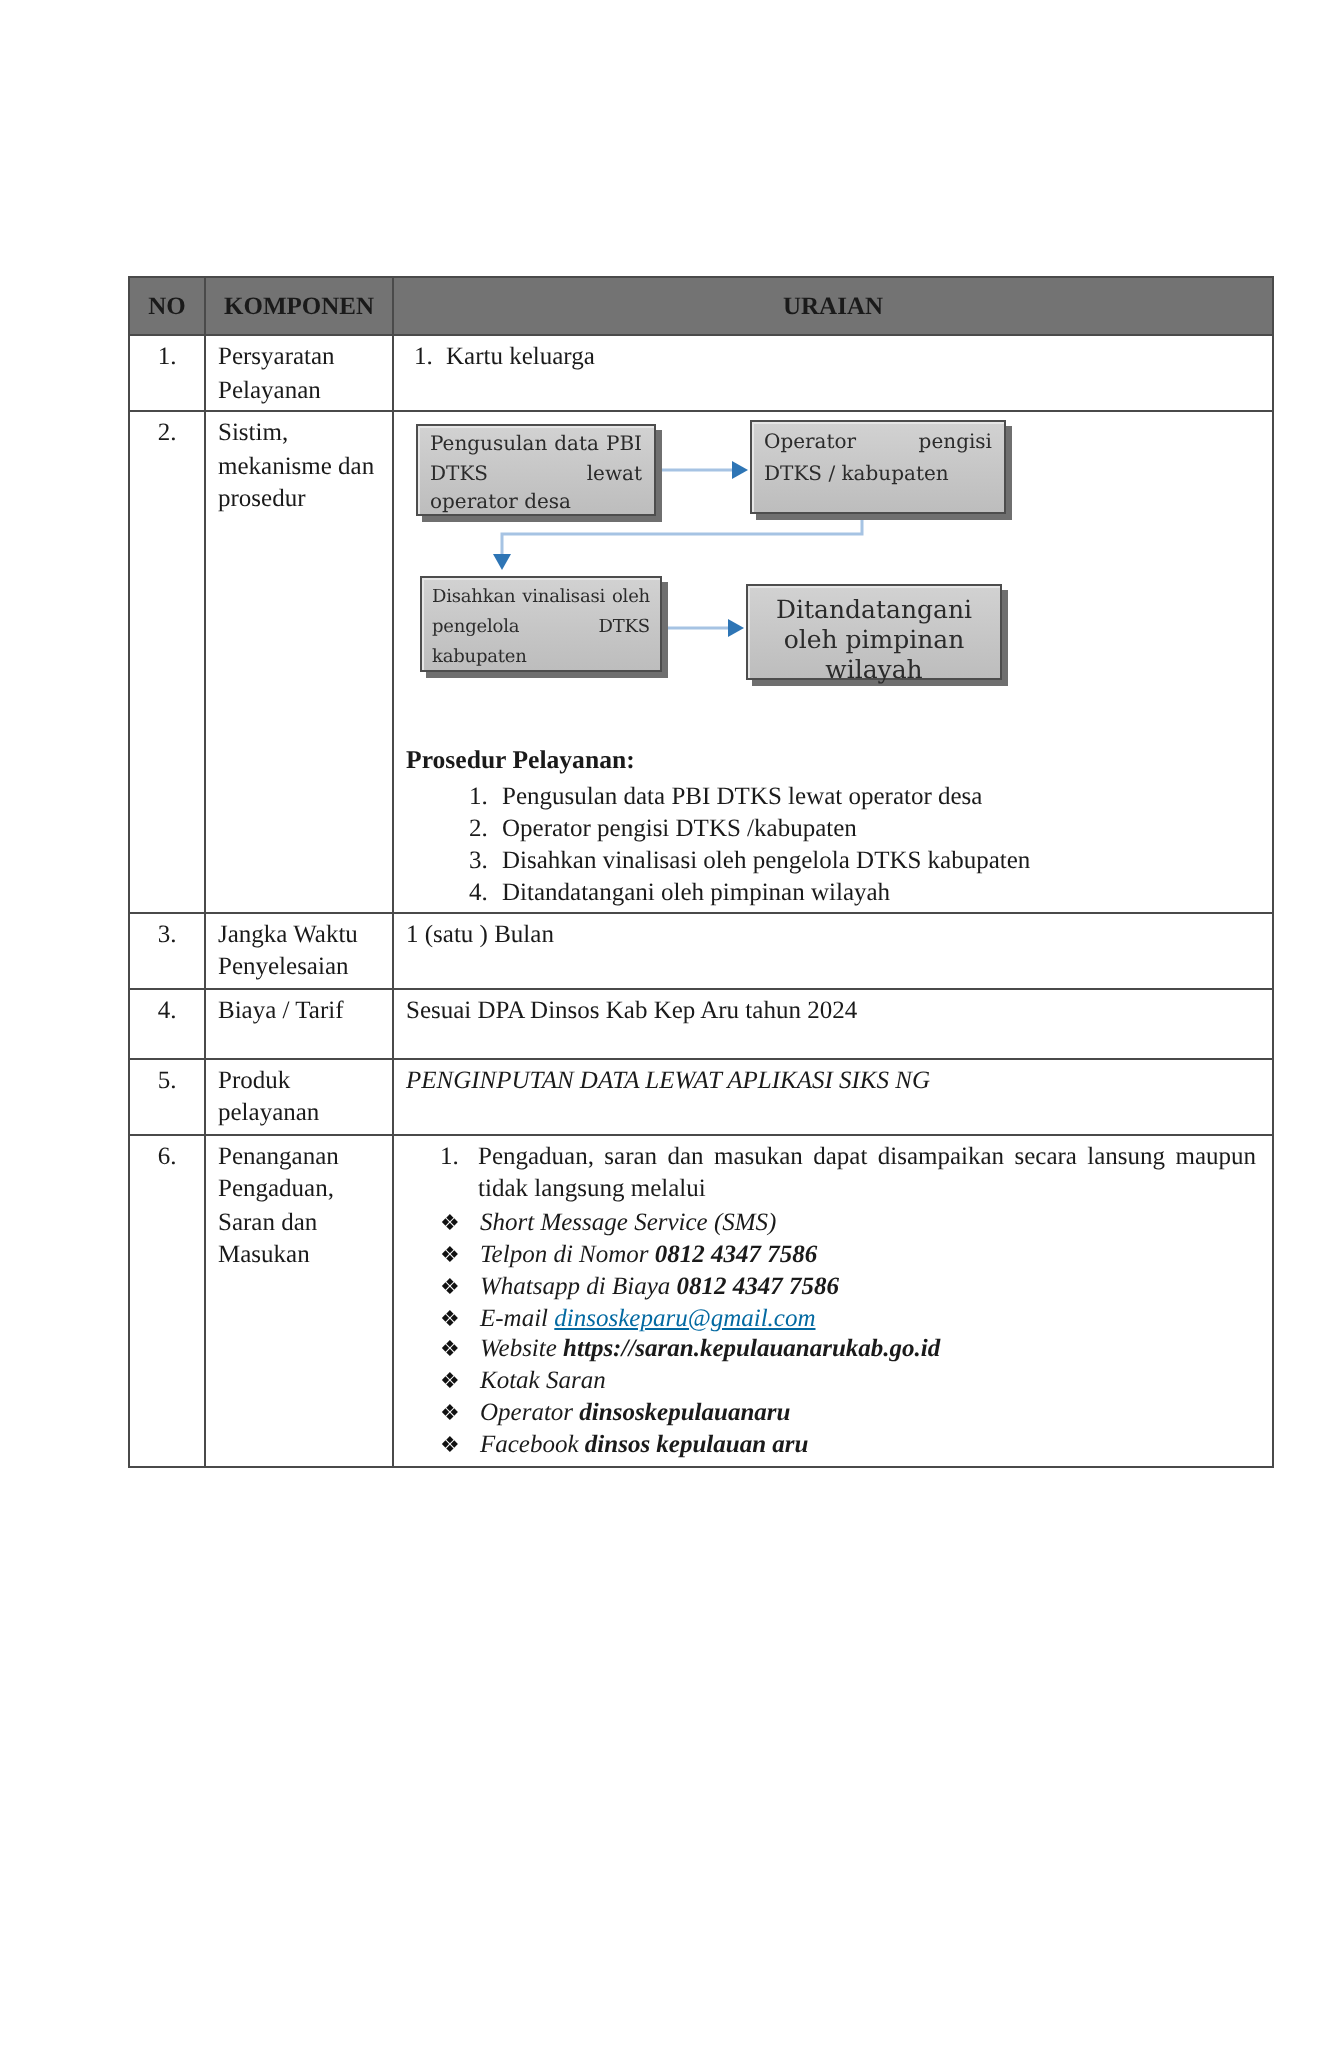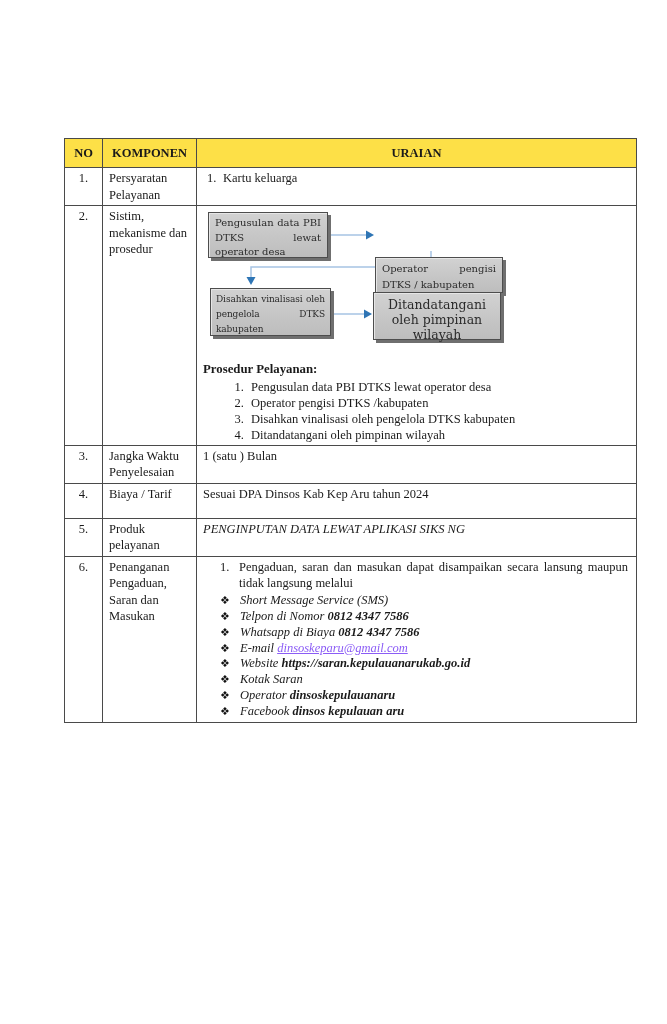--- a/index.html
+++ b/index.html
@@ -28,21 +28,21 @@
     position:absolute;left:64px;top:138px;
     width:572px;border-collapse:collapse;table-layout:fixed;
     font-size:12.5px;line-height:1.32;
   }
   table.service th, table.service td{
     border:1px solid #4a4a4a;
     vertical-align:top;
     padding:2px 6px;
   }
   table.service th{
-    background:#fde047;
+    background:#737373;
     height:24px;font-size:12.5px;font-weight:bold;
     text-align:center;vertical-align:middle;
   }
   col.c-no{width:38px;}
   col.c-komp{width:94px;}
   col.c-ur{width:440px;}
   td.no-cell{text-align:center;}
   td.h-r1{height:32px;}
   td.h-r2{height:223px;}
   td.h-r3{height:30px;}
@@ -59,40 +59,40 @@
     position:absolute;box-sizing:border-box;
     background:linear-gradient(180deg,#d2d2d2 0%,#c6c6c6 55%,#bdbdbd 100%);
     border:1px solid #4d4d4d;
     box-shadow:3px 3px 0 #6f6f6f, inset 1px 1px 0 #e6e6e6;
     font-family:"DejaVu Serif", serif;
     color:#2b2b2b;
     padding:3px 6px;
   }
   .fbox.justify{text-align:justify;}
   .box1{left:5px;top:2px;width:120px;height:46px;font-size:10px;line-height:1.45;}
-  .box2{left:172px;top:0;width:128px;height:36px;font-size:10px;line-height:1.6;margin-top:47px;}
+  .box2{left:172px;top:0;width:128px;height:47px;font-size:10px;line-height:1.6;}
   .box3{left:7px;top:78px;width:121px;height:48px;font-size:9px;line-height:1.65;letter-spacing:-.1px;padding:3px 5px;}
   .box4{left:170px;top:82px;width:128px;height:48px;font-size:12.5px;line-height:1.18;text-align:center;padding-top:5px;}
   svg.connectors{position:absolute;left:0;top:0;pointer-events:none;}
   
-  .prosedur-title{font-weight:bold;margin-top:4px;font-size:12.8px;}
+  .prosedur-title{font-weight:bold;margin-top:15px;font-size:12.8px;}
   ol.steps{margin:1px 0 0 0;padding-left:44px;}
   ol.steps li{padding-left:4px;line-height:1.28;}
   
   .r6-intro{display:flex;margin-left:17px;}
   .r6-intro .n{flex:0 0 19px;}
   .r6-intro .t{flex:1;text-align:justify;padding-right:2px;}
   .contact-list{margin-top:1px;}
   .contact-item{margin-left:17px;line-height:1.27;font-style:italic;}
   .contact-item .bullet{
     display:inline-block;width:13px;margin-right:7px;
     font-family:"DejaVu Sans", sans-serif;font-size:11px;color:#111;
   }
   .bold-part{font-weight:bold;margin-top:12px;}
-  .link{color:#8b5cf6;text-decoration:underline;cursor:pointer;}
+  .link{color:#0369a1;text-decoration:underline;cursor:pointer;}
 </style>
 </head>
 <body>
 
 <div class="page">
 
 
 
   <table class="service">
     <colgroup>

